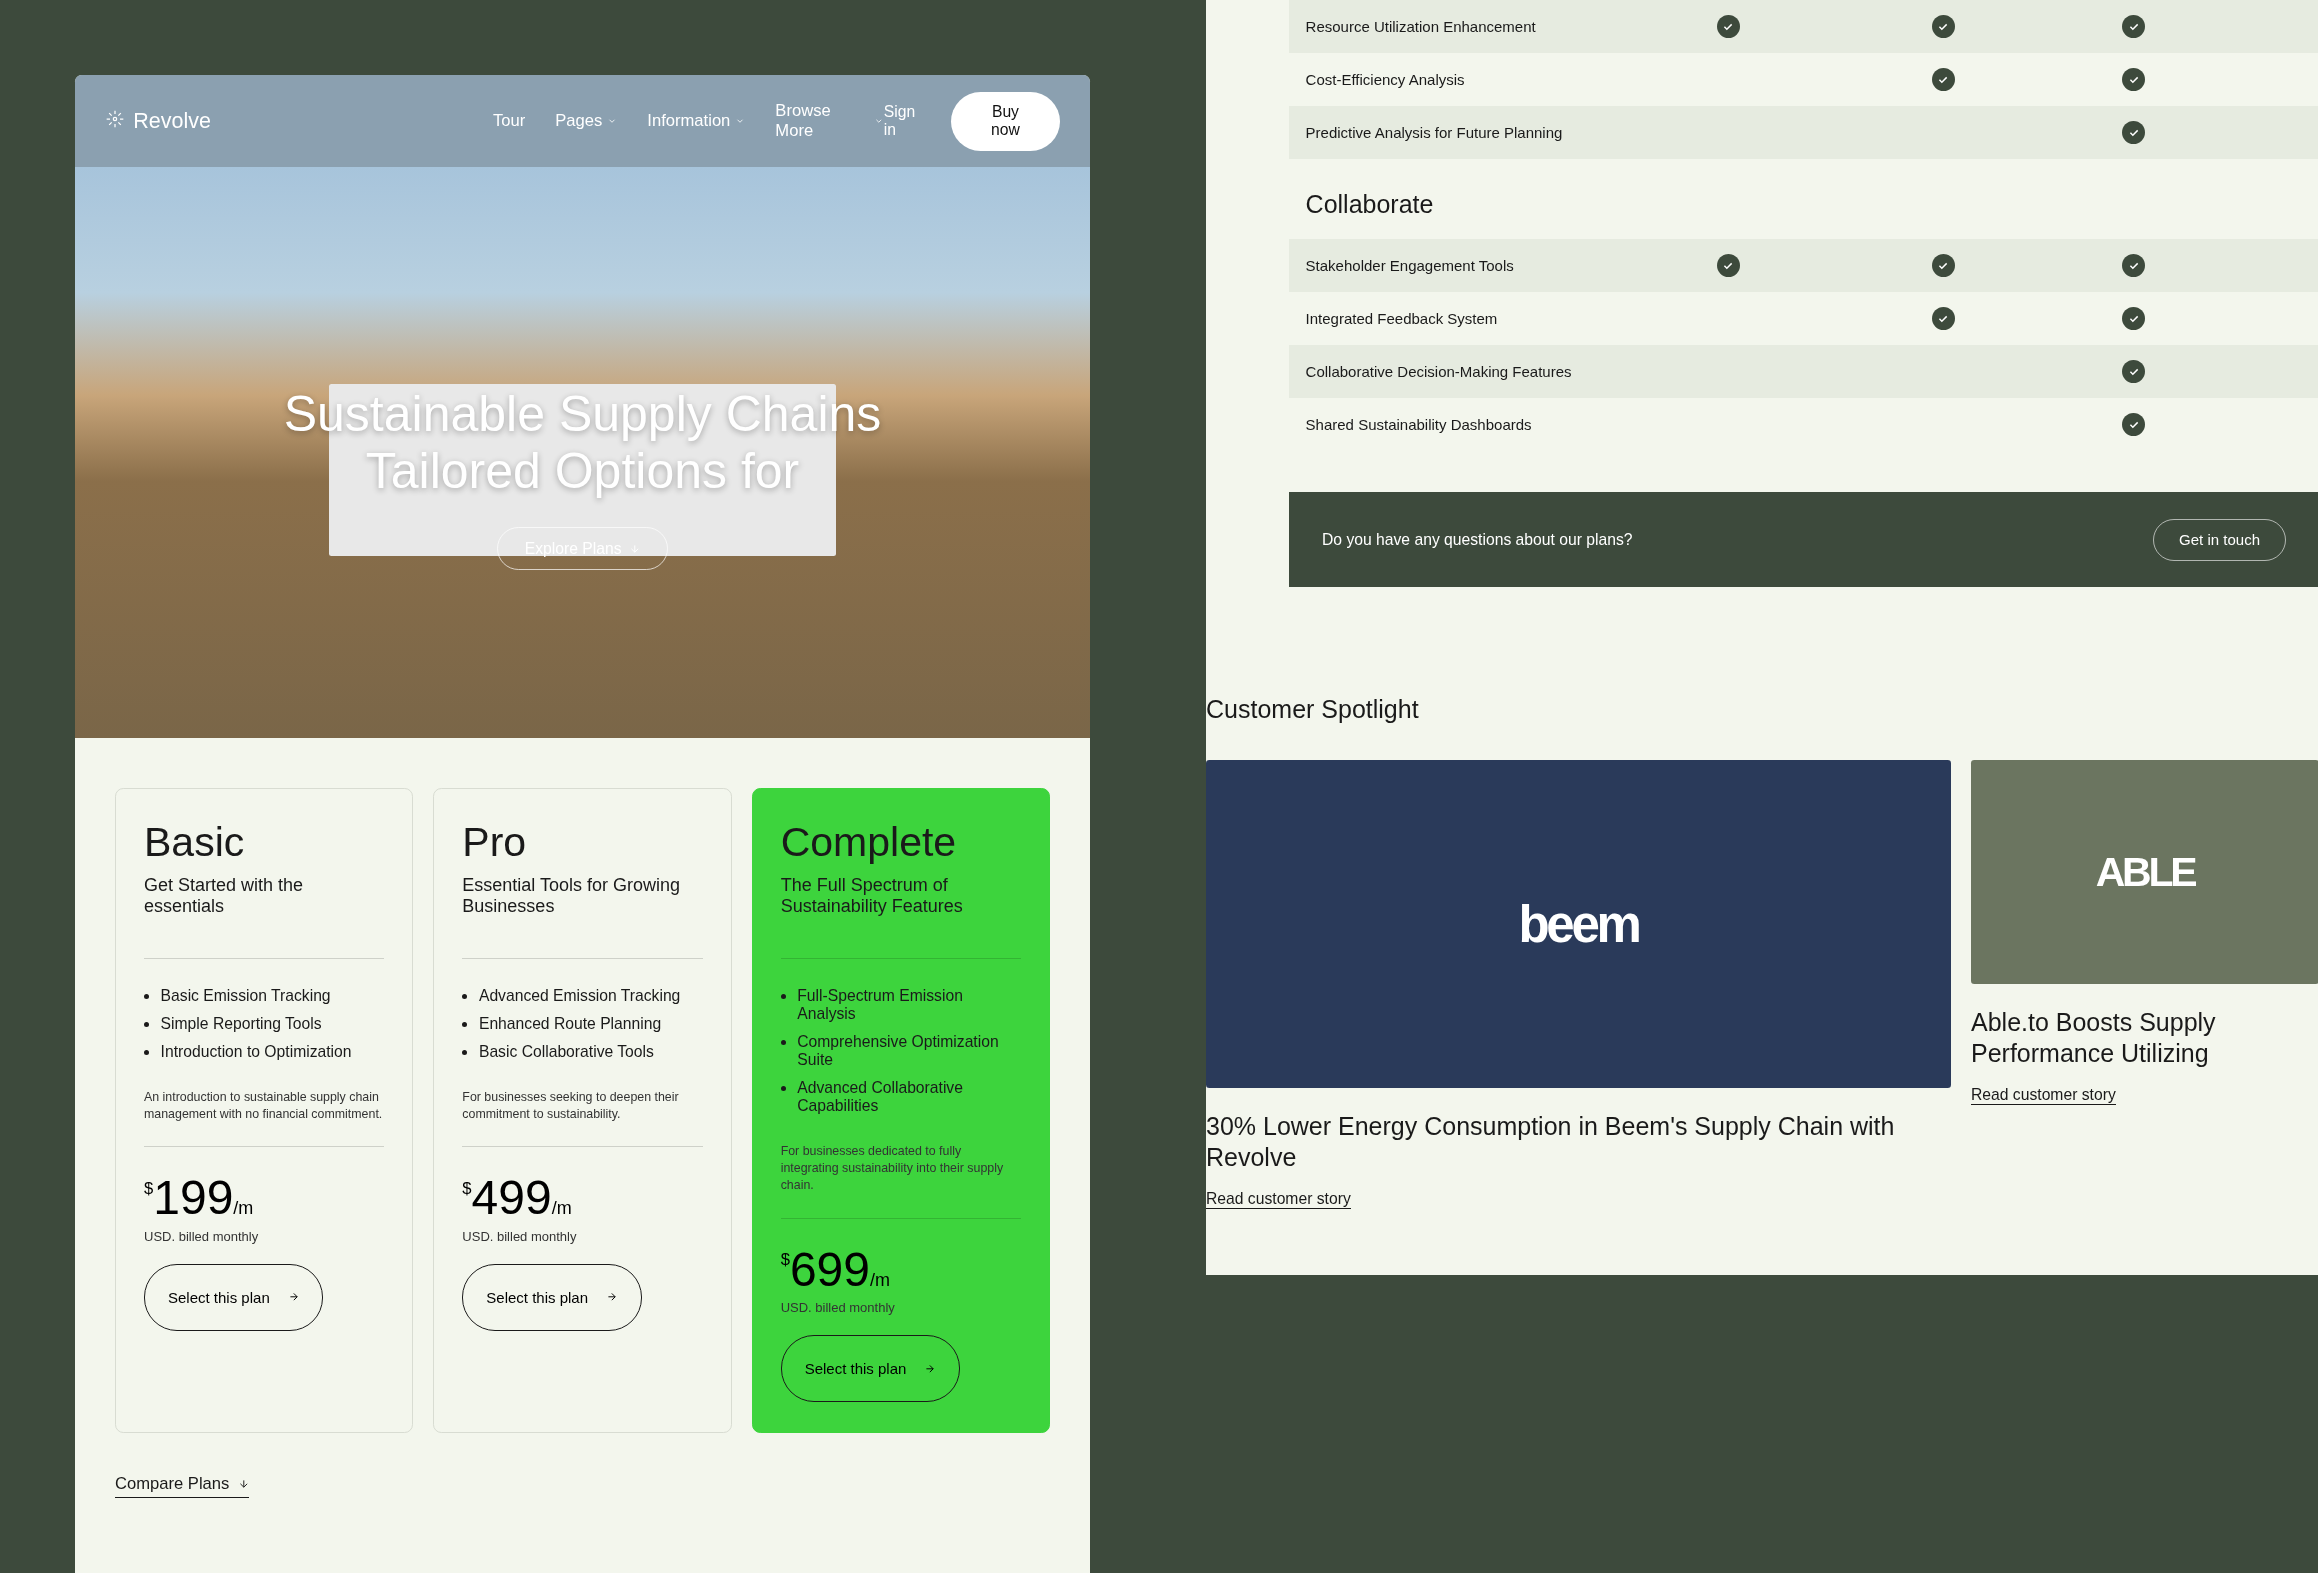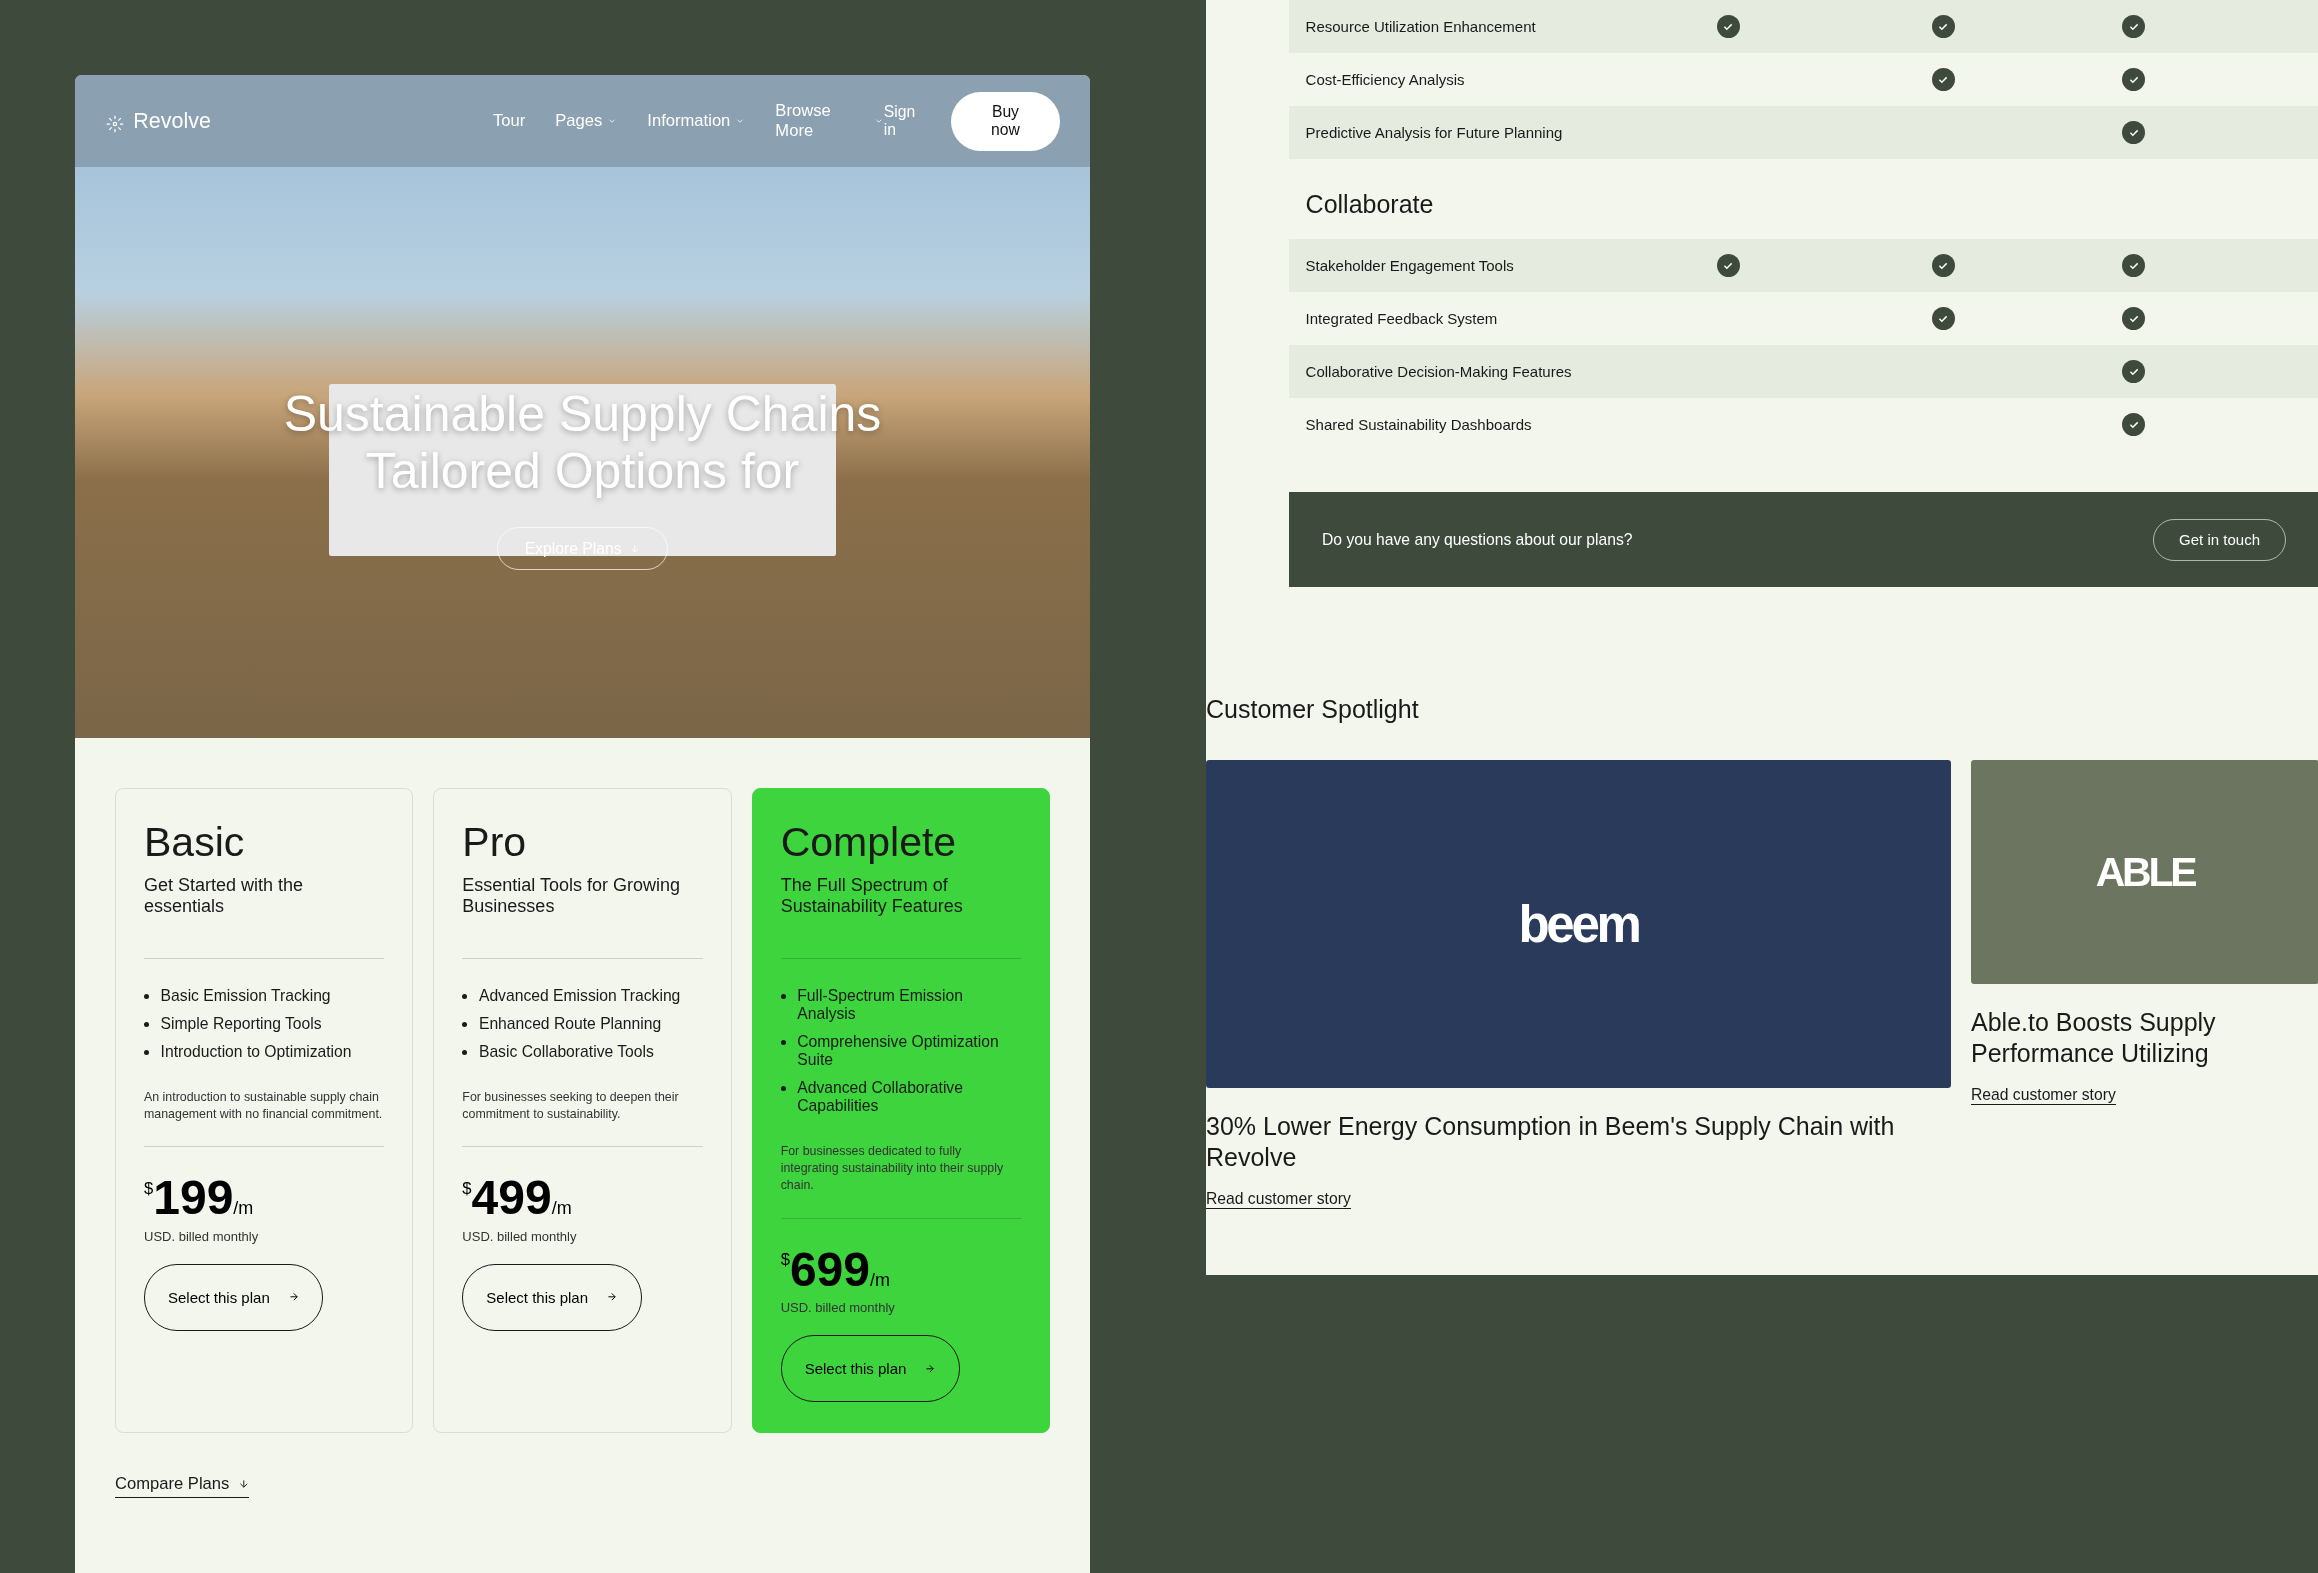--- a/index.html
+++ b/index.html
@@ -4,21 +4,21 @@
 <style>
 *{margin:0;padding:0;box-sizing:border-box}
 body{font-family:-apple-system,BlinkMacSystemFont,"Segoe UI",Helvetica,Arial,sans-serif;background:#3d4a3c;min-height:100vh;padding:0;width:2319px}
 .container{display:flex;gap:83px;padding:0}
 .left-panel{width:1275px;margin-left:75px;margin-top:75px}
 .right-panel{flex:1;margin-left:33px}
 .browser-frame{background:#f3f6ed;border-radius:6.6px;overflow:hidden}
 
 
 .nav{display:flex;align-items:center;padding:16.6px 30px;background:rgba(120,145,165,0.85);color:#fff;position:relative}
-.logo{display:flex;align-items:flex-end;gap:8.3px;font-size:21.5px;font-weight:400}
+.logo{display:flex;align-items:flex-start;gap:8.3px;font-size:21.5px;font-weight:400}
 .logo-icon{width:20px;height:20px}
 .nav-links{display:flex;gap:30px;margin-left:282px;font-size:16.6px}
 .nav-link{display:flex;align-items:center;gap:5px;cursor:pointer}
 .nav-right{margin-left:auto;display:flex;align-items:center;gap:20px;font-size:15.7px}
 .btn-buy{background:#fff;color:#111;padding:11.6px 25px;border-radius:33px;font-size:15.7px;border:none;cursor:pointer}
 
 
 .hero{position:relative;height:571px;background:linear-gradient(to bottom,#a7c4db 0%,#b8d0e0 22%,#c8a57a 40%,#8b6f4a 55%,#7a6648 100%);display:flex;flex-direction:column;align-items:center;justify-content:center;color:#fff}
 .hero::before{content:'';position:absolute;left:25%;right:25%;top:38%;height:30%;background:#e8e8e8;border-radius:2.5px}
 .hero-title{font-size:50px;font-weight:400;text-align:center;line-height:1.15;margin-top:50px;text-shadow:0 1.7px 6.6px rgba(0,0,0,0.3);z-index:1}
@@ -31,21 +31,21 @@
 .card.highlight{background:#3dd43d;border-color:#3dd43d}
 .card-title{font-size:41px;font-weight:400;color:#1a1a1a;margin-bottom:8.3px}
 .card-sub{font-size:18px;color:#1a1a1a;margin-bottom:33px;min-height:50px}
 .card-div{border-top:0.8px solid rgba(0,0,0,0.15);margin-bottom:23px}
 .card-features{list-style:none;margin-bottom:23px}
 .card-features li{font-size:15.7px;color:#1a1a1a;padding:5px 0;position:relative;padding-left:16.6px}
 .card-features li::before{content:'';position:absolute;left:0;top:12.4px;width:5px;height:5px;background:#1a1a1a;border-radius:50%}
 .card-desc{font-size:12.4px;color:#333;line-height:1.4;margin-bottom:23px;min-height:33px}
 .card-price{display:flex;align-items:baseline;margin-bottom:3.3px}
 .card-price .cur{font-size:16.6px;align-self:flex-start;margin-top:8.3px}
-.card-price .amt{font-size:48px;font-weight:700}
+.card-price .amt{font-size:48px;font-weight:400}
 .card-price .per{font-size:18px}
 .card-billing{font-size:13px;color:#333;margin-bottom:20px}
 .btn-select{padding:24px 23px;border:1.2px solid #1a1a1a;border-radius:33px;background:transparent;font-size:15px;display:flex;align-items:center;gap:18px;cursor:pointer}
 .compare-link{display:inline-flex;align-items:center;gap:8.3px;margin-top:41px;font-size:16.6px;color:#1a1a1a;border-bottom:0.8px solid #1a1a1a;padding-bottom:3.3px;cursor:pointer}
 
 
 .compare-head{display:grid;grid-template-columns:1fr 1fr 1fr 1fr;padding:99px 132px 16.6px 132px}
 .compare-head div{font-size:18px;color:#1a1a1a;text-align:center}
 .compare-head div:first-child{text-align:left}
 

